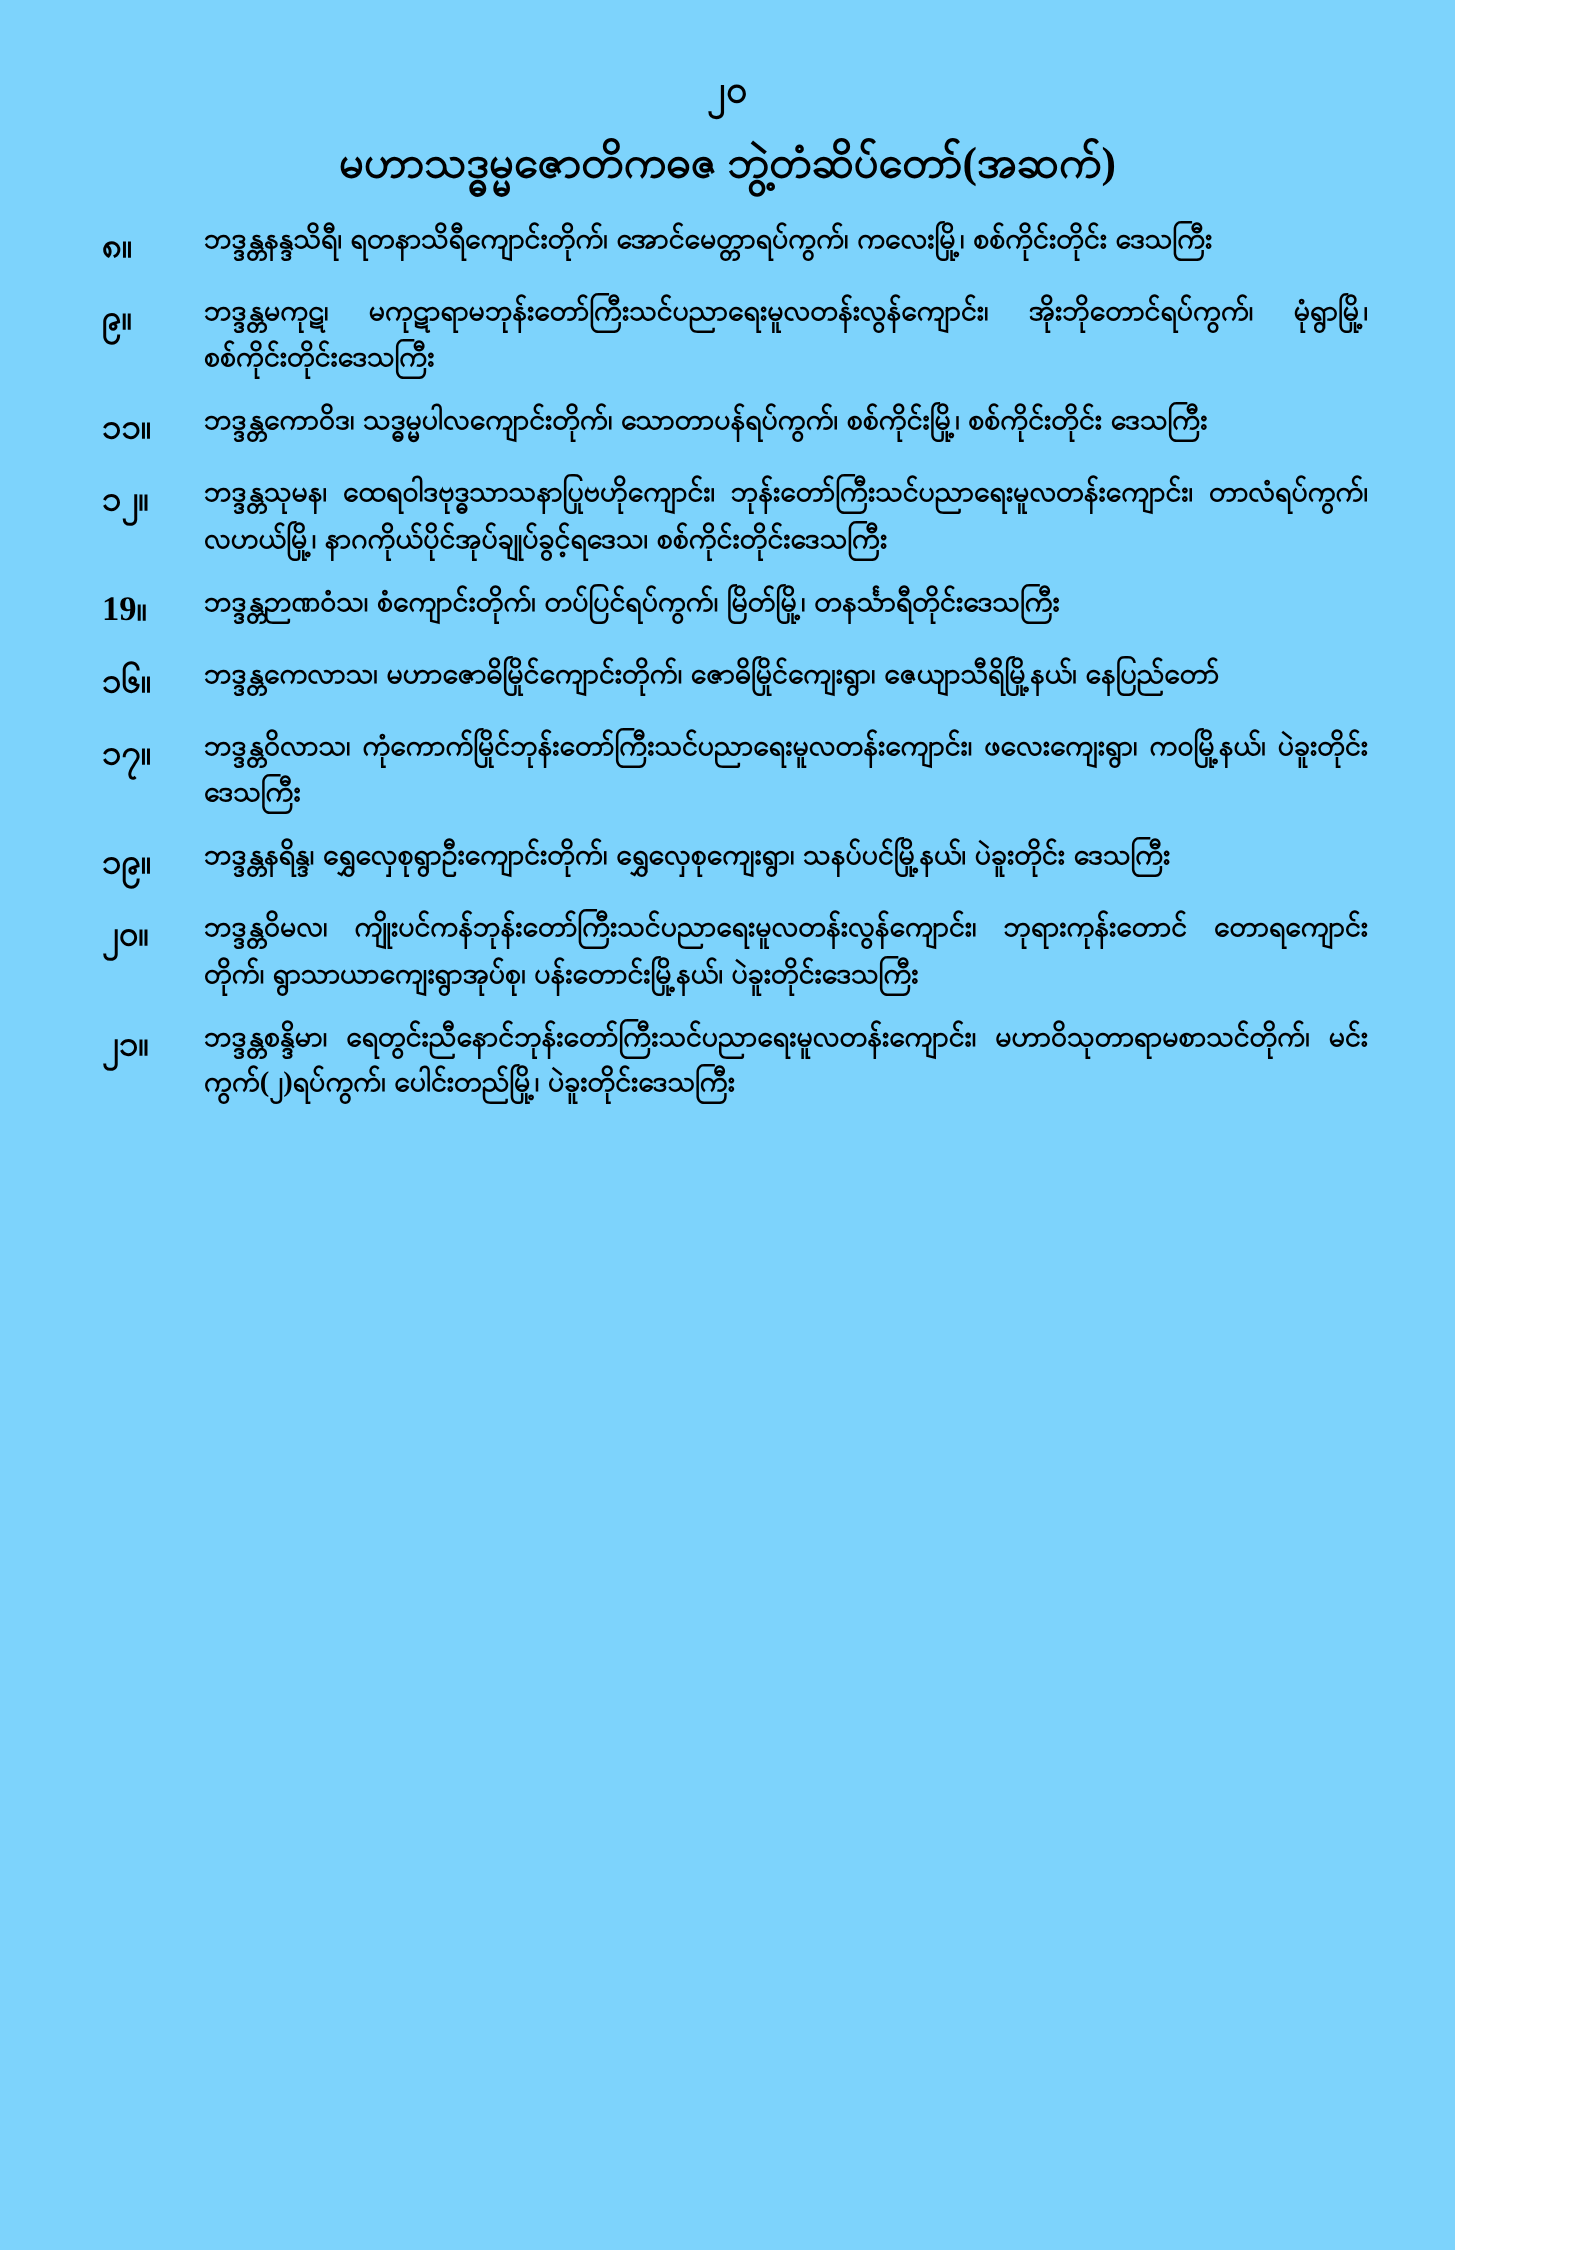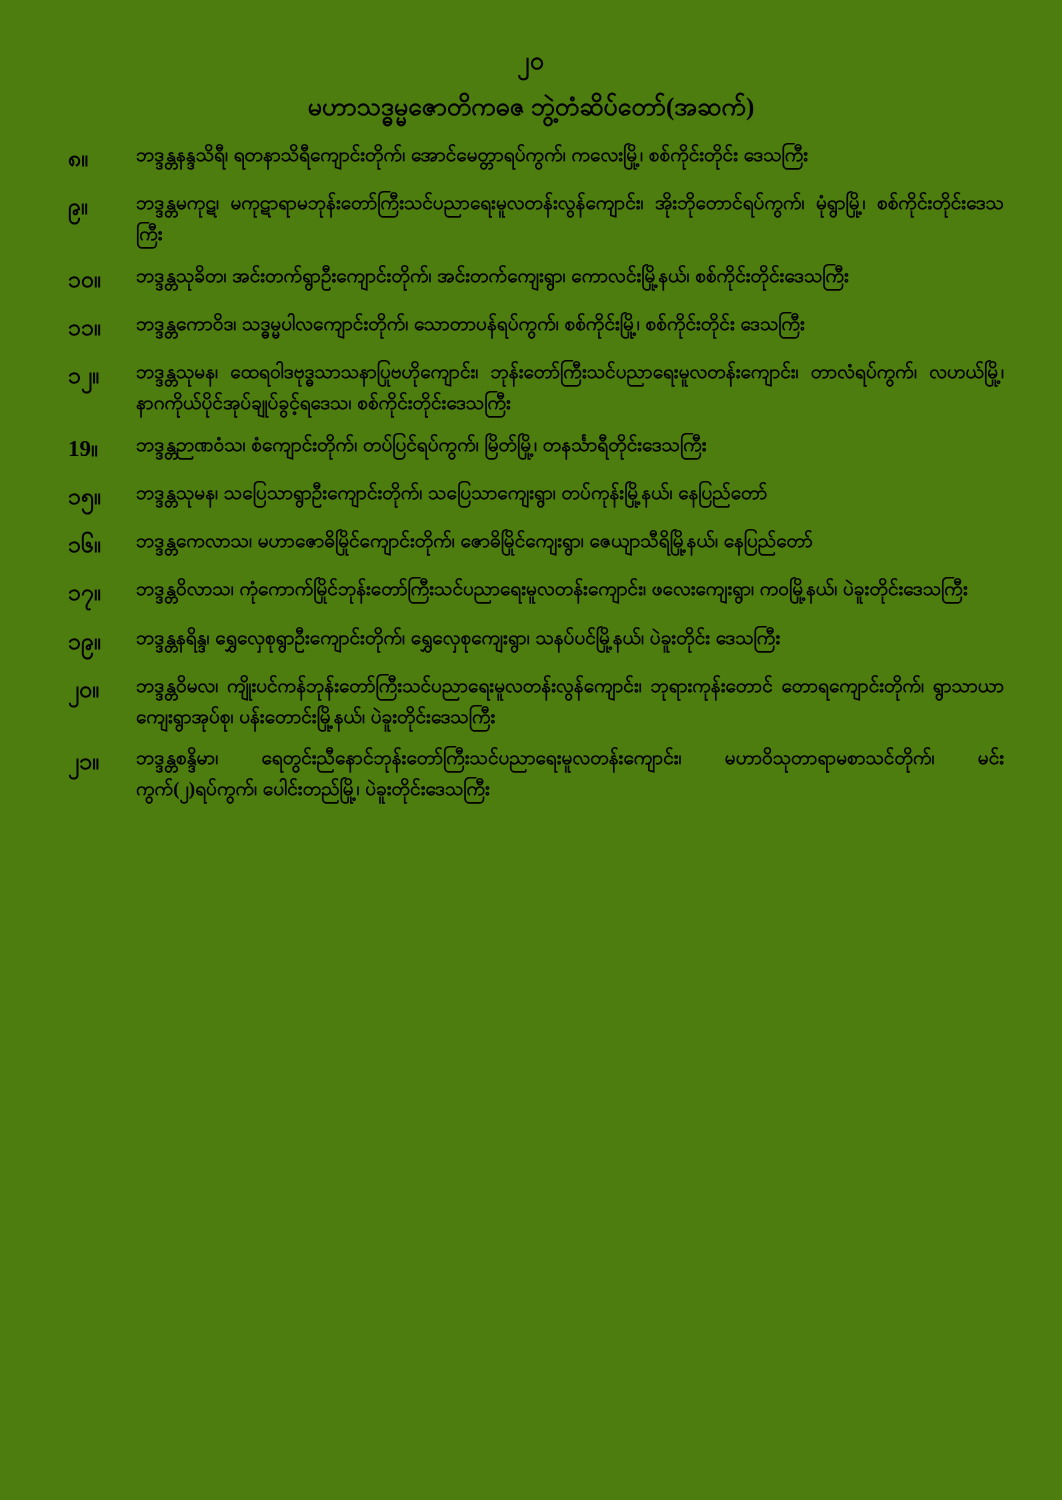--- a/index.html
+++ b/index.html
@@ -8,37 +8,37 @@
     background: #ffffff;
   }
   body {
     width: 1062px;
     min-height: 1500px;
     font-family: "Liberation Serif", "DejaVu Serif", serif;
     color: #000000;
   }
   .page {
     position: relative;
-    width: 1062px;
+    width: 970px;
     min-height: 1500px;
     box-sizing: border-box;
     padding: 38px 58px 40px 58px;
-    background: #4d7c0f;
+    background: #7dd3fc;
   }
   .page-number {
     text-align: center;
     font-size: 25px;
     font-weight: 700;
     line-height: 1.2;
     margin: 8px 0 14px 0;
     letter-spacing: 0.5px;
   }
   .doc-title {
     text-align: center;
-    font-size: 25px;
+    font-size: 29px;
     font-weight: 700;
     line-height: 1.35;
     margin: 0 0 16px 0;
   }
   .entries {
     margin: 0;
     padding: 0;
     list-style: none;
   }
   .entry {
@@ -84,45 +84,37 @@
     <li class="entry">
       <span class="entry-number">၈။</span>
       <span class="entry-text">ဘဒ္ဒန္တနန္ဒသိရီ၊ ရတနာသိရီကျောင်းတိုက်၊ အောင်မေတ္တာရပ်ကွက်၊ ကလေးမြို့၊ စစ်ကိုင်းတိုင်း ဒေသကြီး</span>
     </li>
 
     <li class="entry">
       <span class="entry-number">၉။</span>
       <span class="entry-text">ဘဒ္ဒန္တမကုဋ၊ မကုဋာရာမဘုန်းတော်ကြီးသင်ပညာရေးမူလတန်းလွန်ကျောင်း၊ အိုးဘိုတောင်ရပ်ကွက်၊ မုံရွာမြို့၊ စစ်ကိုင်းတိုင်းဒေသကြီး</span>
     </li>
 
-    <li class="entry">
-      <span class="entry-number">၁၀။</span>
-      <span class="entry-text">ဘဒ္ဒန္တသုခိတ၊ အင်းတက်ရွာဦးကျောင်းတိုက်၊ အင်းတက်ကျေးရွာ၊ ကောလင်းမြို့နယ်၊ စစ်ကိုင်းတိုင်းဒေသကြီး</span>
-    </li>
 
     <li class="entry">
       <span class="entry-number">၁၁။</span>
       <span class="entry-text">ဘဒ္ဒန္တကောဝိဒ၊ သဒ္ဓမ္မပါလကျောင်းတိုက်၊ သောတာပန်ရပ်ကွက်၊ စစ်ကိုင်းမြို့၊ စစ်ကိုင်းတိုင်း ဒေသကြီး</span>
     </li>
 
     <li class="entry">
       <span class="entry-number">၁၂။</span>
       <span class="entry-text">ဘဒ္ဒန္တသုမန၊ ထေရဝါဒဗုဒ္ဓသာသနာပြုဗဟိုကျောင်း၊ ဘုန်းတော်ကြီးသင်ပညာရေးမူလတန်းကျောင်း၊ တာလံရပ်ကွက်၊ လဟယ်မြို့၊ နာဂကိုယ်ပိုင်အုပ်ချုပ်ခွင့်ရဒေသ၊ စစ်ကိုင်းတိုင်းဒေသကြီး</span>
     </li>
 
     <li class="entry">
       <span class="entry-number">19။</span>
       <span class="entry-text">ဘဒ္ဒန္တဉာဏဝံသ၊ စံကျောင်းတိုက်၊ တပ်ပြင်ရပ်ကွက်၊ မြိတ်မြို့၊ တနင်္သာရီတိုင်းဒေသကြီး</span>
     </li>
 
 
-    <li class="entry">
-      <span class="entry-number">၁၅။</span>
-      <span class="entry-text">ဘဒ္ဒန္တသုမန၊ သပြေသာရွာဦးကျောင်းတိုက်၊ သပြေသာကျေးရွာ၊ တပ်ကုန်းမြို့နယ်၊ နေပြည်တော်</span>
-    </li>
 
     <li class="entry">
       <span class="entry-number">၁၆။</span>
       <span class="entry-text">ဘဒ္ဒန္တကေလာသ၊ မဟာဇောဓိမြိုင်ကျောင်းတိုက်၊ ဇောဓိမြိုင်ကျေးရွာ၊ ဇေယျာသီရိမြို့နယ်၊ နေပြည်တော်</span>
     </li>
 
     <li class="entry">
       <span class="entry-number">၁၇။</span>
       <span class="entry-text">ဘဒ္ဒန္တဝိလာသ၊ ကုံကောက်မြိုင်ဘုန်းတော်ကြီးသင်ပညာရေးမူလတန်းကျောင်း၊ ဖလေးကျေးရွာ၊ ကဝမြို့နယ်၊ ပဲခူးတိုင်းဒေသကြီး</span>
     </li>

